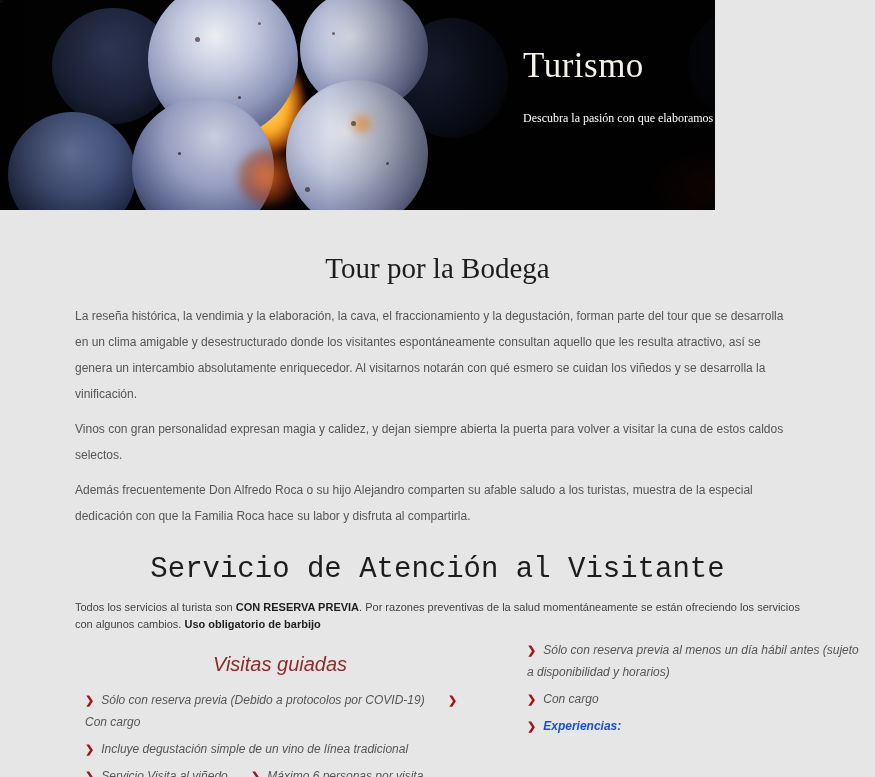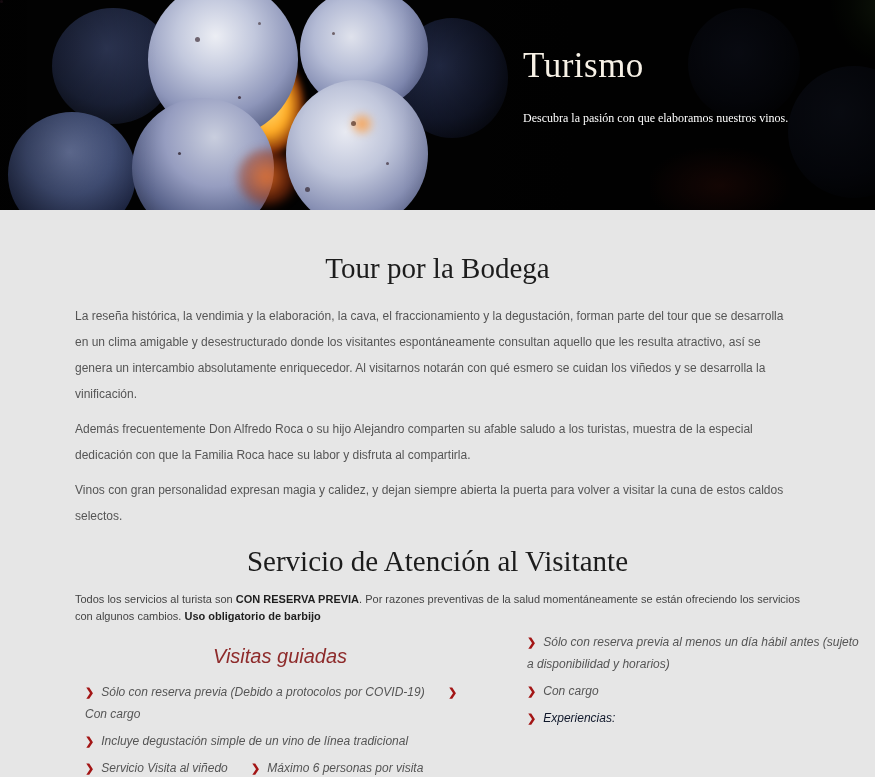--- a/index.html
+++ b/index.html
@@ -4,21 +4,21 @@
 <style>
   * { box-sizing: border-box; }
   html,body { margin:0; padding:0; }
   body {
     width:875px; height:777px; overflow:hidden;
     background:#e6e6e6;
     font-family:"Liberation Sans", sans-serif;
   }
 
   
-  .hero { position:relative; width:875px; height:210px; background:#020202; overflow:hidden; }
+  .hero { position:relative; width:715px; height:210px; background:#020202; overflow:hidden; }
   .grape { position:absolute; border-radius:50%; }
   .g-f { left:52px;  top:8px;   width:122px; height:116px; background:radial-gradient(circle at 45% 35%, #2e3756 0%, #1b2239 55%, #07090f 90%); }
   .g-e { left:8px;   top:112px; width:128px; height:125px; background:radial-gradient(circle at 48% 32%, #6d7ba6 0%, #46547e 40%, #1c2440 75%, #0a0d18 100%); }
   .g-a { left:148px; top:-18px; width:150px; height:155px; background:radial-gradient(circle at 45% 35%, #eceef4 0%, #c2c8dd 30%, #8e96ba 60%, #4d567b 85%, #252c48 100%); }
   .g-b { left:300px; top:-12px; width:128px; height:122px; background:radial-gradient(circle at 40% 40%, #dfe2ec 0%, #b4bbd5 35%, #7e87ae 65%, #3a426a 92%); }
   .g-c { left:132px; top:98px;  width:142px; height:140px; background:radial-gradient(circle at 58% 28%, #c9cede 0%, #969dc0 38%, #5a648c 65%, #20263f 92%); }
   .g-d { left:286px; top:80px;  width:142px; height:148px; background:radial-gradient(circle at 42% 35%, #e8eaf2 0%, #c0c6db 35%, #8890b4 65%, #434b72 92%); }
   .g-g { left:396px; top:18px;  width:112px; height:120px; background:radial-gradient(circle at 40% 40%, #232b47 0%, #12172a 55%, #030408 90%); }
   .g-h { left:688px; top:8px;   width:112px; height:112px; background:radial-gradient(circle at 45% 40%, #161b2e 0%, #0a0d18 55%, #000 90%); }
   .g-i { left:788px; top:66px;  width:132px; height:132px; background:radial-gradient(circle at 40% 35%, #1c2236 0%, #0c101e 55%, #000 90%); }
@@ -44,37 +44,37 @@
     margin:0; font-family:"Liberation Serif", serif; font-size:12px;
     color:#ffffff; width:312px; line-height:25px;
   }
 
   
   .content { padding:28px 75px 0; }
   .section-h {
     font-family:"Liberation Serif", serif; font-weight:400; text-align:center;
     font-size:29px; color:#1c1c1c; margin:14px 0 18px;
   }
-  .section-h.second { margin:16px 0 13px; }
+  .section-h.second { margin:24px 0 13px;font-family:Liberation Mono, monospace; }
   .para { font-size:12px; color:#555; line-height:26px; margin:0 0 9px; }
   .note { font-size:11px; color:#444; line-height:17px; margin:0; }
   .note b { color:#1e1e1e;margin-top:48px; }
 
   .columns { display:flex; margin-top:6px; margin-right:-62px; }
   .col-left  { width:410px; flex:none; }
   .col-right { flex:1; padding-left:32px; }
   .col-h {
     font-style:italic; font-size:20px; color:#8e2b2b;
     margin:14px 0 13px; font-weight:400;text-align:center;
   }
   .line { padding-left:10px; margin:0 0 5px; font-style:italic; font-size:12px; color:#555; line-height:22px; }
   .line.sub { padding-left:22px; }
   .item { margin-right:20px; white-space:normal;text-align:center; }
   .chev { color:#a31515; font-style:normal; font-weight:bold; font-size:11px; margin-right:7px; }
-  .lead { font-weight:normal; color:#0f172a; margin-right:8px; }
+  .lead { font-weight:bold; color:#1d4ed8; margin-right:8px; }
 </style>
 </head>
 <body>
 
 <div class="hero">
   <div class="grape g-f"></div>
   <div class="grape g-e"></div>
   <div class="grape g-g"></div>
   <div class="grape g-h"></div>
   <div class="grape g-i"></div>
@@ -93,22 +93,22 @@
     <h1 class="hero-title">Turismo</h1>
     <p class="hero-sub">Descubra la pasión con que elaboramos nuestros vinos.</p>
   </div>
 </div>
 
 <div class="content">
 
   <h2 class="section-h">Tour por la Bodega</h2>
 
   <p class="para">La reseña histórica, la vendimia y la elaboración, la cava, el fraccionamiento y la degustación, forman parte del tour que se desarrolla en un clima amigable y desestructurado donde los visitantes espontáneamente consultan aquello que les resulta atractivo, así se genera un intercambio absolutamente enriquecedor. Al visitarnos notarán con qué esmero se cuidan los viñedos y se desarrolla la vinificación.</p>
+  <p class="para">Vinos con gran personalidad expresan magia y calidez, y dejan siempre abierta la puerta para volver a visitar la cuna de estos caldos selectos.</p>
   <p class="para">Además frecuentemente Don Alfredo Roca o su hijo Alejandro comparten su afable saludo a los turistas, muestra de la especial dedicación con que la Familia Roca hace su labor y disfruta al compartirla.</p>
-  <p class="para">Vinos con gran personalidad expresan magia y calidez, y dejan siempre abierta la puerta para volver a visitar la cuna de estos caldos selectos.</p>
 
   <h2 class="section-h second">Servicio de Atención al Visitante</h2>
 
   <p class="note"><span>Todos los servicios al turista son </span><b>CON RESERVA PREVIA</b><span>. Por razones preventivas de la salud momentáneamente se están ofreciendo los servicios con algunos cambios. </span><b>Uso obligatorio de barbijo</b></p>
 
   <div class="columns">
 
     <div class="col-left">
       <h3 class="col-h">Visitas guiadas</h3>
 

